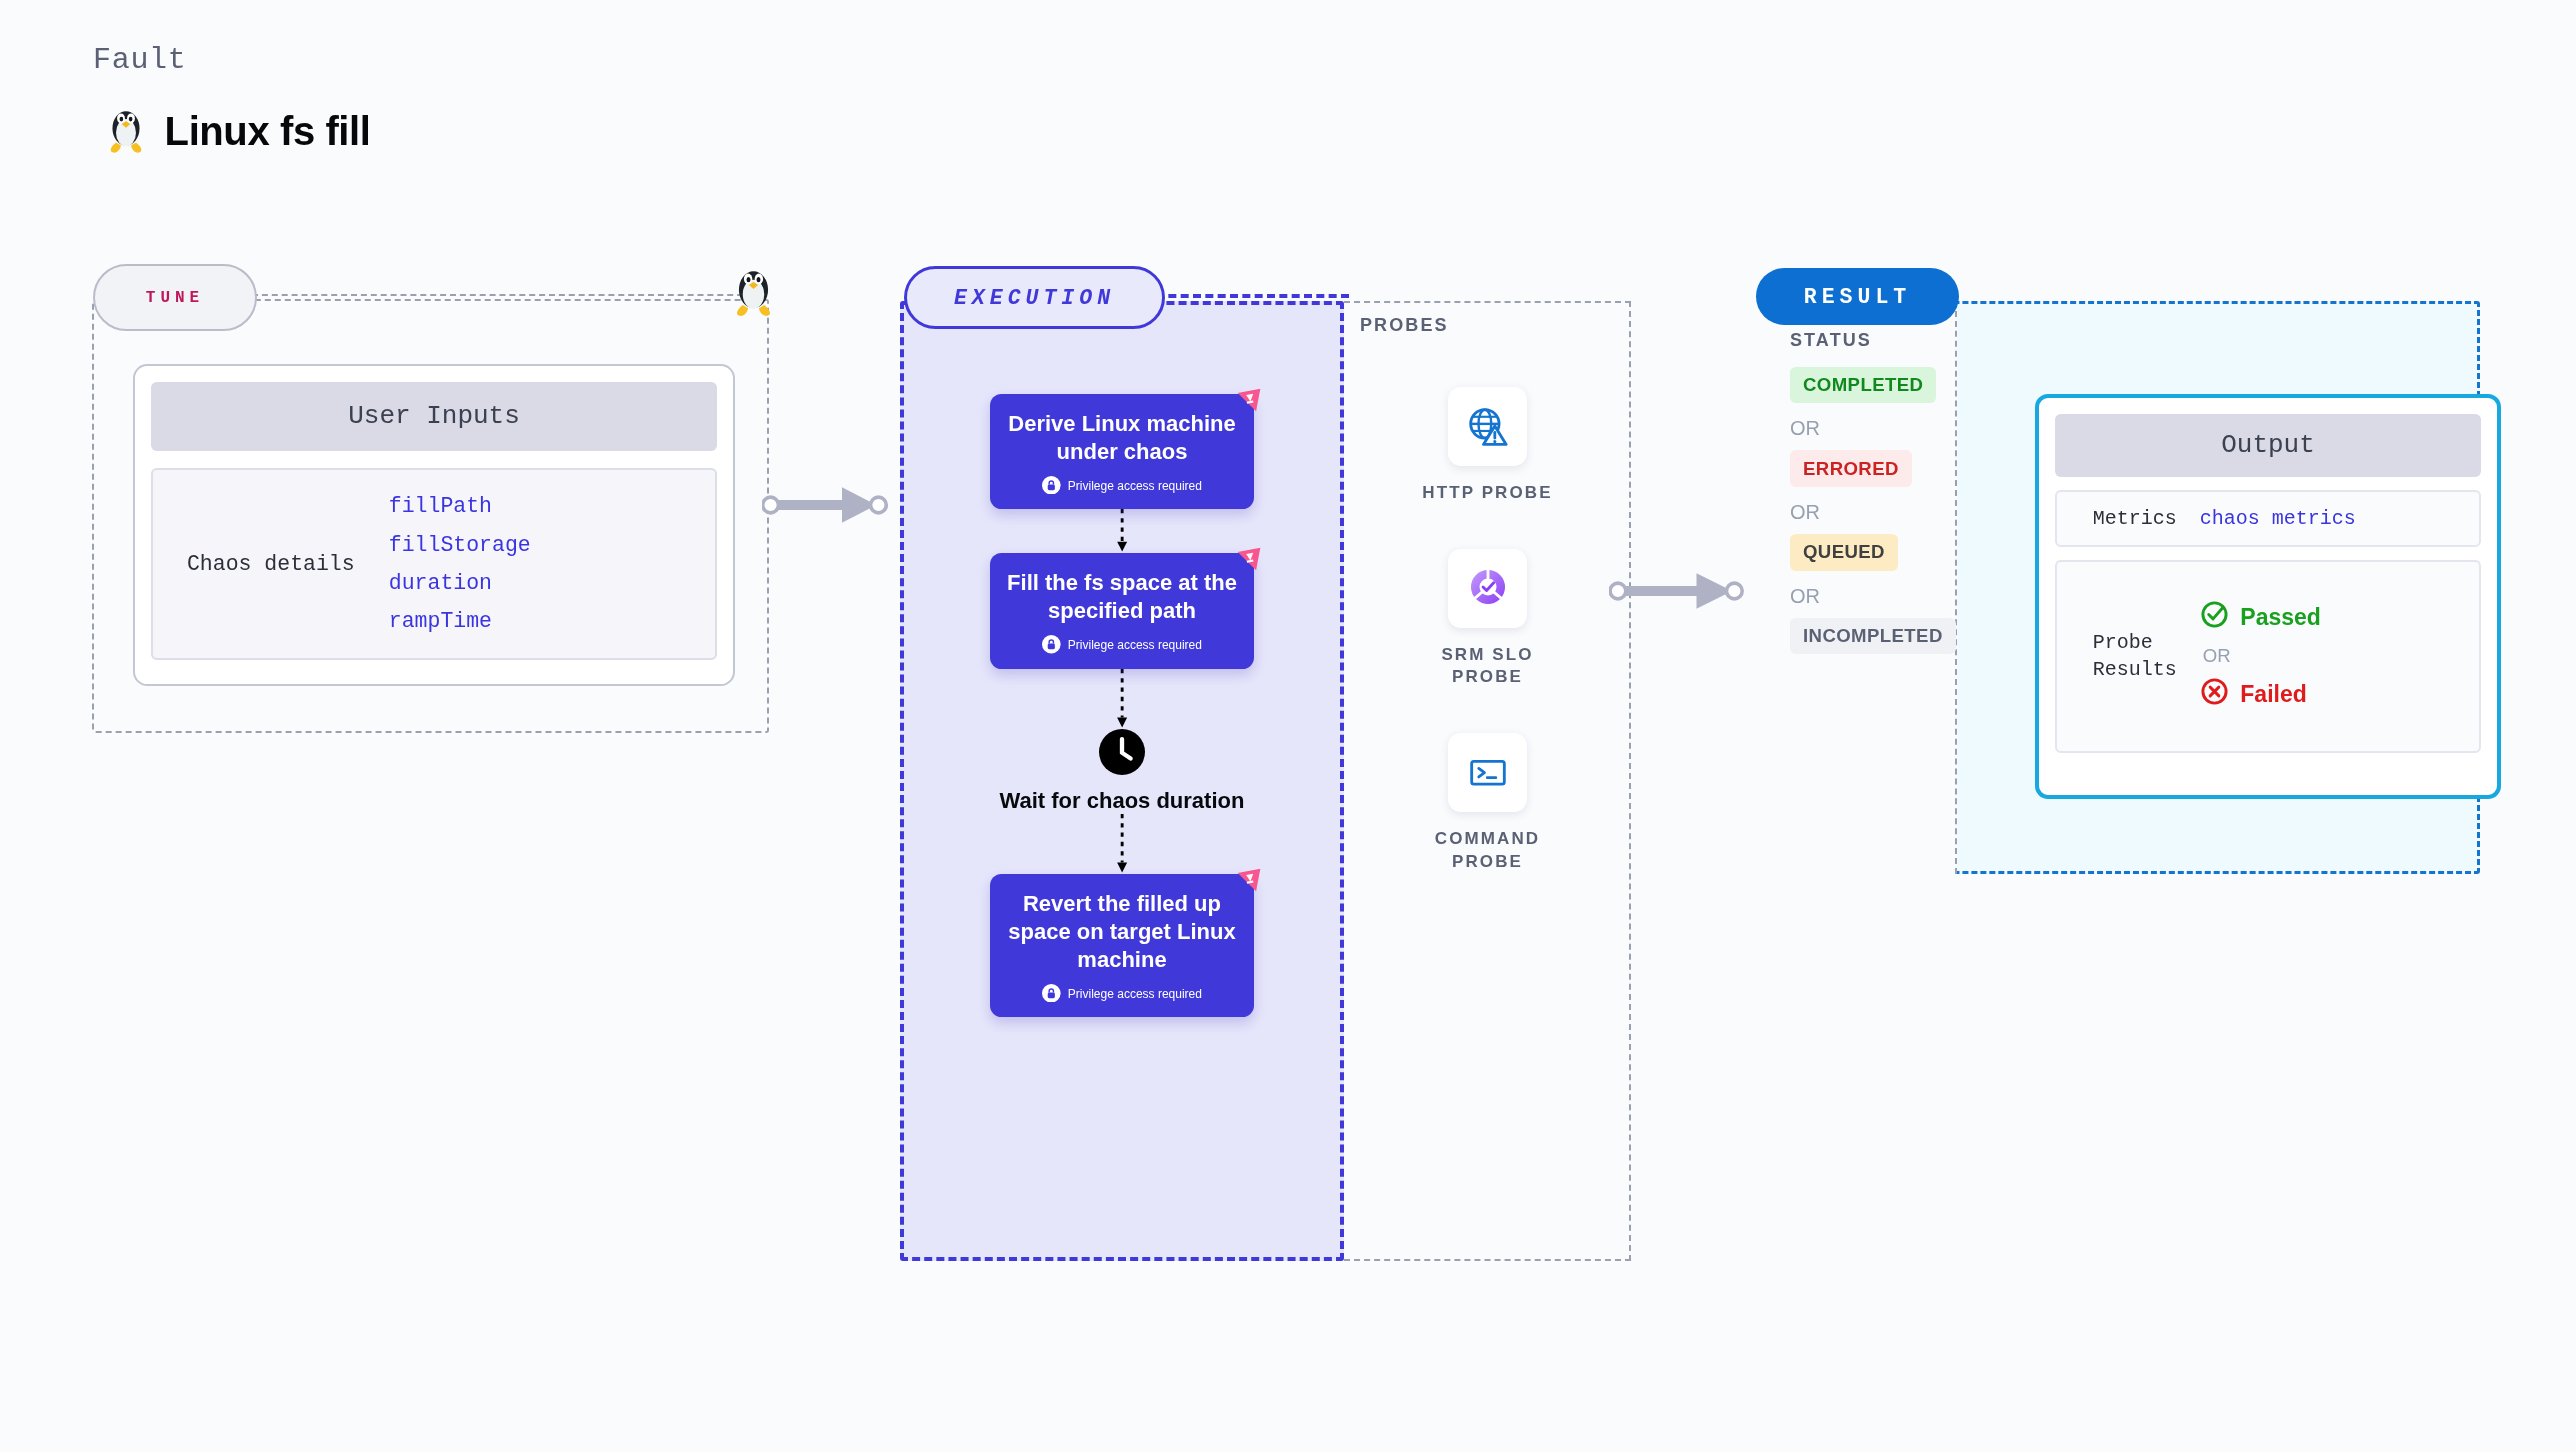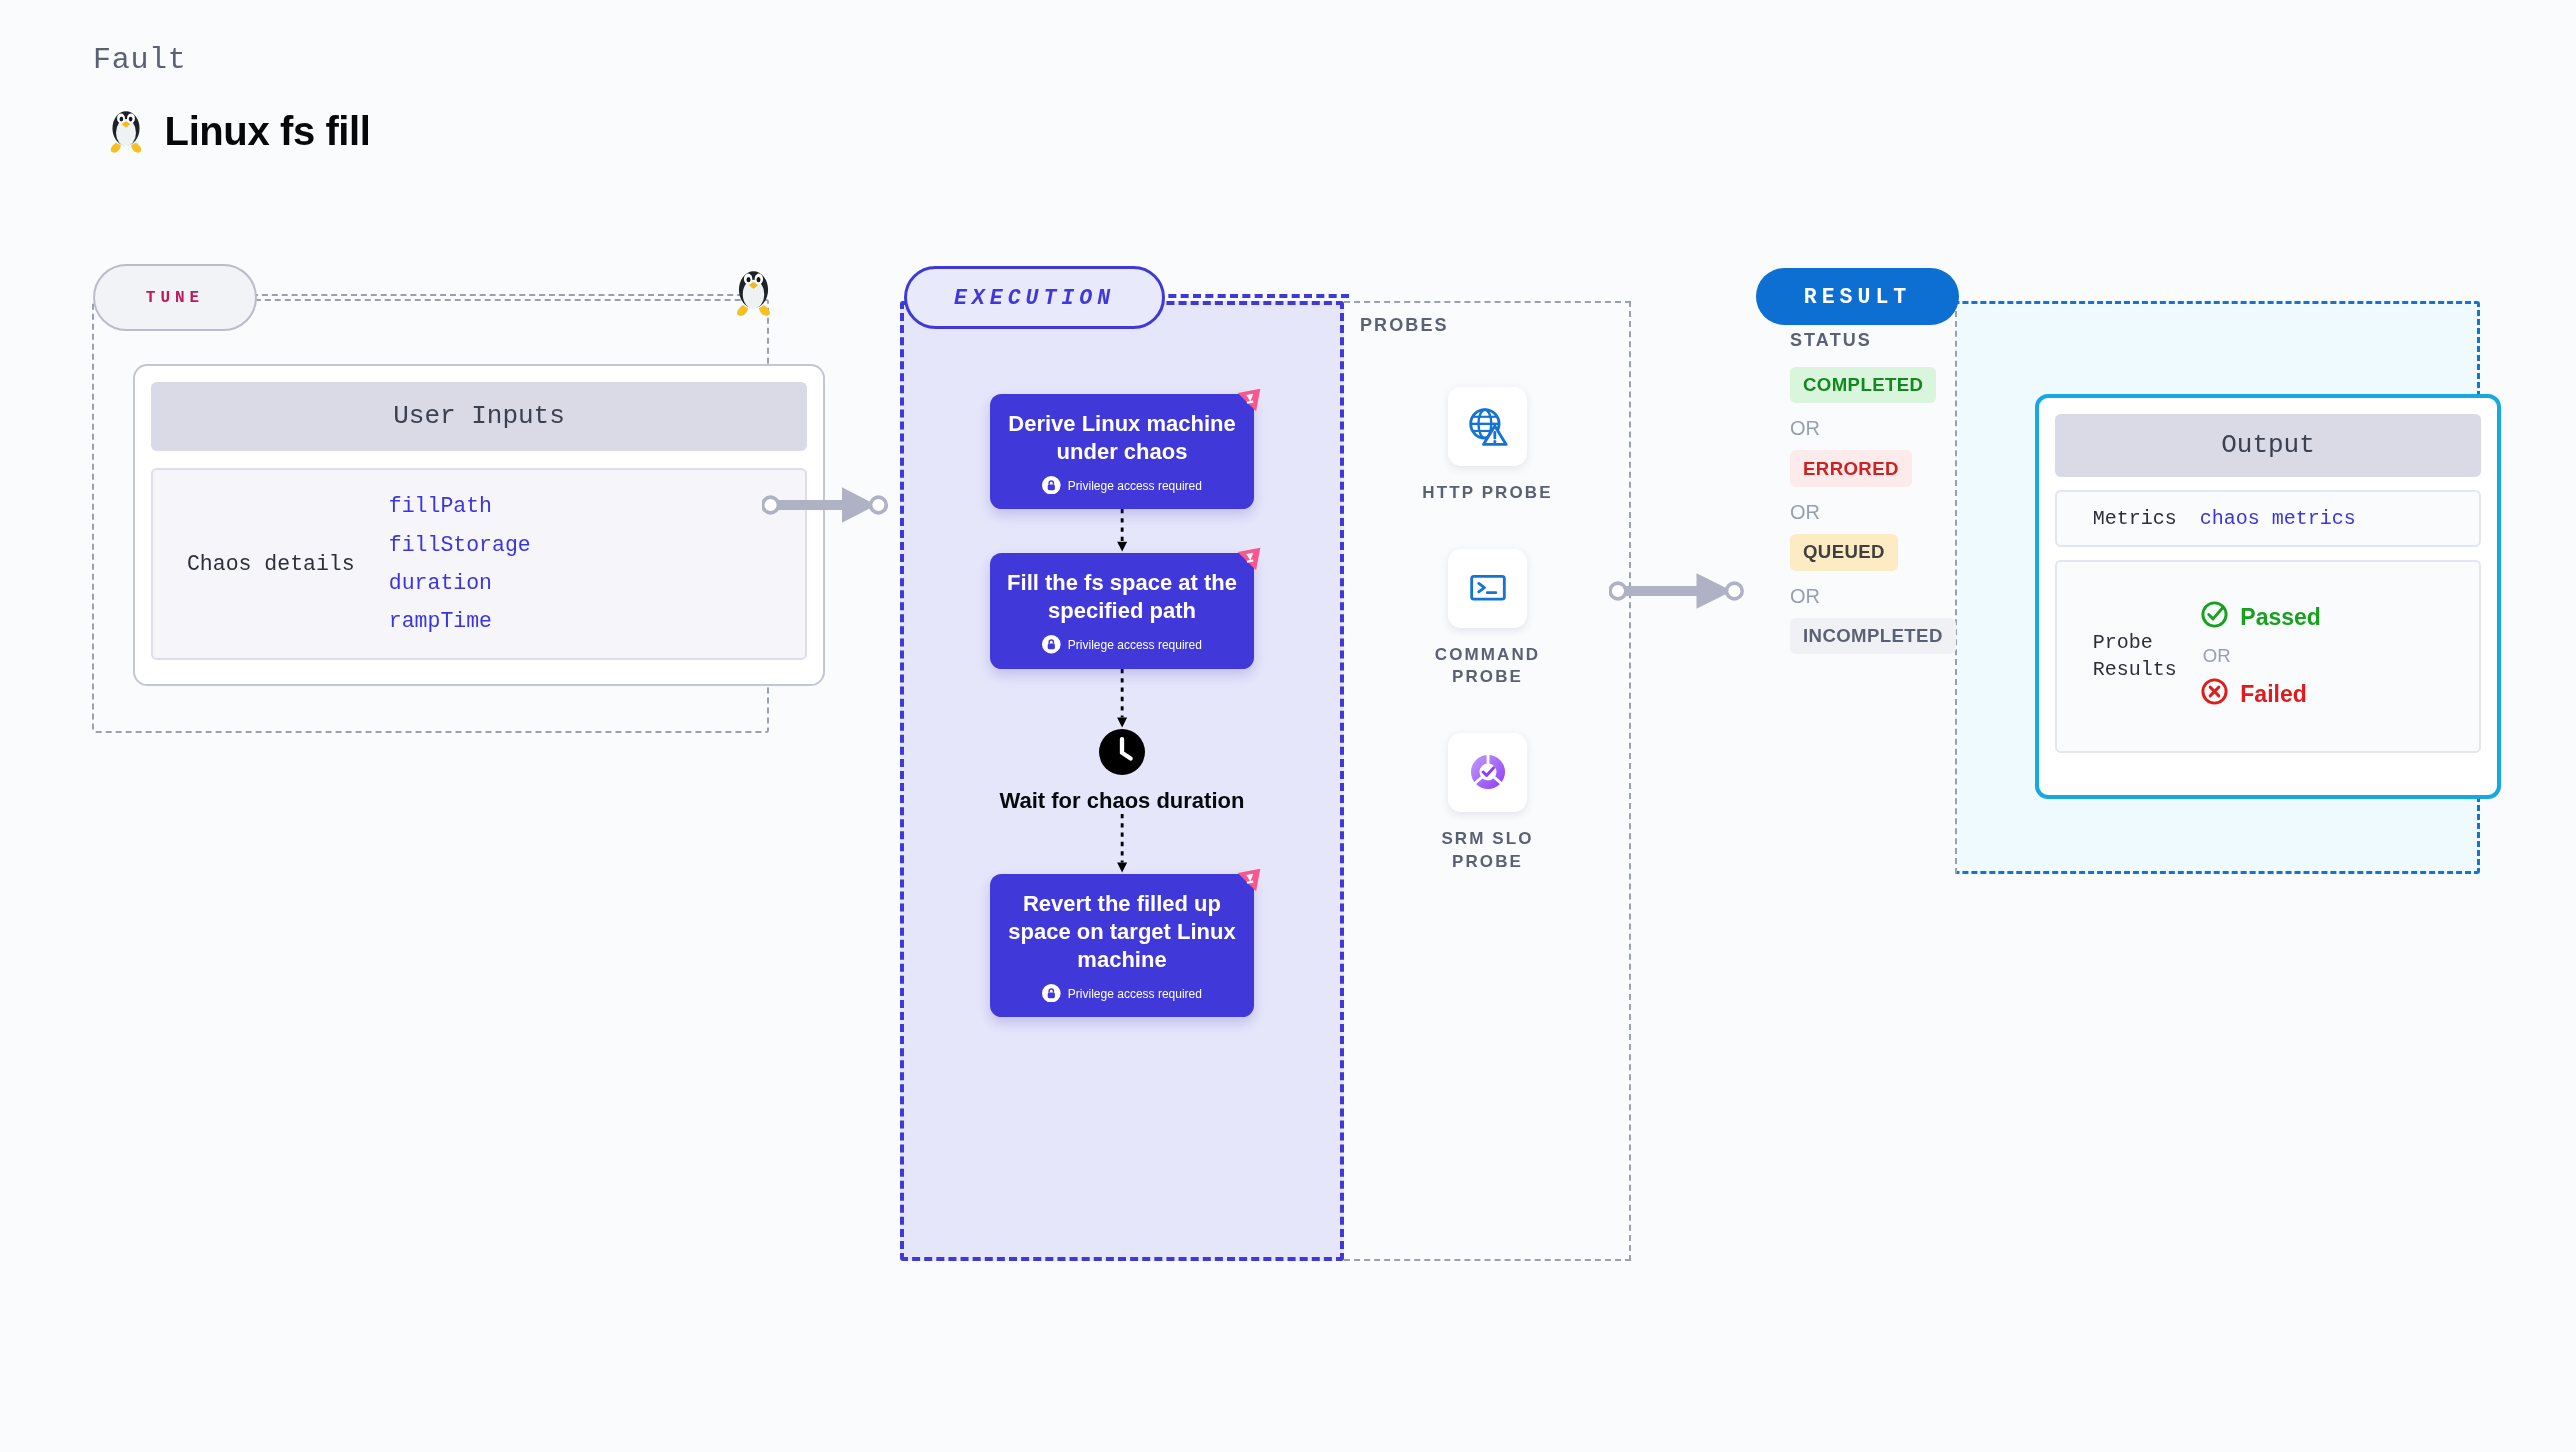--- a/index.html
+++ b/index.html
@@ -72,21 +72,21 @@
     left: 252px; top: 294px;
     width: 501px; height: 0;
     border-top: 2.9px dashed #9aa0b0;
     z-index: 10;
   }
   #tune-penguin { position: absolute; left: 732px; top: 266px; z-index: 15; }
 
   #user-inputs-card {
     position: absolute;
     left: 133px; top: 364px;
-    width: 692px; height: 322px;
+    width: 602px; height: 322px;
     background: #ffffff;
     border: 2.9px solid #c3c7d3;
     border-radius: 14.3px;
     box-sizing: border-box;
     padding: 15.8px;
   }
   #user-inputs-header {
     height: 69px;
     background: #d9dae6;
     border-radius: 5.7px;
@@ -503,33 +503,20 @@
           <line x1="8" y1="28" x2="48" y2="28" stroke="#1574d0" stroke-width="3.4"></line>
           <line x1="11" y1="18" x2="45" y2="18" stroke="#1574d0" stroke-width="3"></line>
           <line x1="11" y1="38" x2="45" y2="38" stroke="#1574d0" stroke-width="3"></line>
           <path d="M42 31 L58 57 L26 57 Z" fill="#ffffff" stroke="#1574d0" stroke-width="4" stroke-linejoin="round"></path>
           <line x1="42" y1="40" x2="42" y2="48" stroke="#1574d0" stroke-width="4" stroke-linecap="round"></line>
           <circle cx="42" cy="53" r="2.2" fill="#1574d0"></circle>
         </svg>
       </span>
     </div>
     <div class="probe-label">HTTP PROBE</div>
-  </div>
-
-  <div class="probe-item">
-    <div class="probe-tile">
-      <span>
-        <svg width="44" height="44" viewBox="0 0 62 62">
-          <rect x="8" y="16" width="46" height="32" rx="3" fill="none" stroke="#1574d0" stroke-width="4"></rect>
-          <path d="M18 26 L26 32 L18 38" fill="none" stroke="#1574d0" stroke-width="4" stroke-linecap="round" stroke-linejoin="round"></path>
-          <line x1="30" y1="39" x2="42" y2="39" stroke="#1574d0" stroke-width="4" stroke-linecap="round"></line>
-        </svg>
-      </span>
-    </div>
-    <div class="probe-label">COMMAND PROBE</div>
   </div>
 
   <div class="probe-item">
     <div class="probe-tile">
       <span>
         <svg width="44" height="44" viewBox="0 0 62 62">
           <defs>
             <linearGradient id="sloGrad" x1="0" y1="0" x2="1" y2="1">
               <stop offset="0%" stop-color="#c39cfb"></stop>
               <stop offset="100%" stop-color="#8b3df5"></stop>
@@ -538,20 +525,33 @@
           <circle cx="31" cy="31" r="24" fill="url(#sloGrad)"></circle>
           <line x1="31" y1="7" x2="31" y2="31" stroke="#ffffff" stroke-width="4"></line>
           <line x1="31" y1="31" x2="11" y2="48" stroke="#ffffff" stroke-width="4"></line>
           <line x1="31" y1="31" x2="51" y2="48" stroke="#ffffff" stroke-width="4"></line>
           <circle cx="31" cy="31" r="12" fill="#ffffff"></circle>
           <path d="M24 31 L29 36 L39 25" fill="none" stroke="#8b3df5" stroke-width="4" stroke-linecap="round" stroke-linejoin="round"></path>
         </svg>
       </span>
     </div>
     <div class="probe-label">SRM SLO PROBE</div>
+  </div>
+
+  <div class="probe-item">
+    <div class="probe-tile">
+      <span>
+        <svg width="44" height="44" viewBox="0 0 62 62">
+          <rect x="8" y="16" width="46" height="32" rx="3" fill="none" stroke="#1574d0" stroke-width="4"></rect>
+          <path d="M18 26 L26 32 L18 38" fill="none" stroke="#1574d0" stroke-width="4" stroke-linecap="round" stroke-linejoin="round"></path>
+          <line x1="30" y1="39" x2="42" y2="39" stroke="#1574d0" stroke-width="4" stroke-linecap="round"></line>
+        </svg>
+      </span>
+    </div>
+    <div class="probe-label">COMMAND PROBE</div>
   </div>
 </div>
 
 <div class="connector" style="left:1609px; top:566px;">
   <svg width="165" height="50" viewBox="0 0 230 70">
     <line x1="16" y1="35" x2="150" y2="35" stroke="#aeb2c4" stroke-width="14"></line>
     <path d="M122 10 L172 35 L122 60 Z" fill="#aeb2c4"></path>
     <circle cx="12" cy="35" r="11" fill="#ffffff" stroke="#aeb2c4" stroke-width="5"></circle>
     <circle cx="175" cy="35" r="11" fill="#ffffff" stroke="#aeb2c4" stroke-width="5"></circle>
   </svg>

